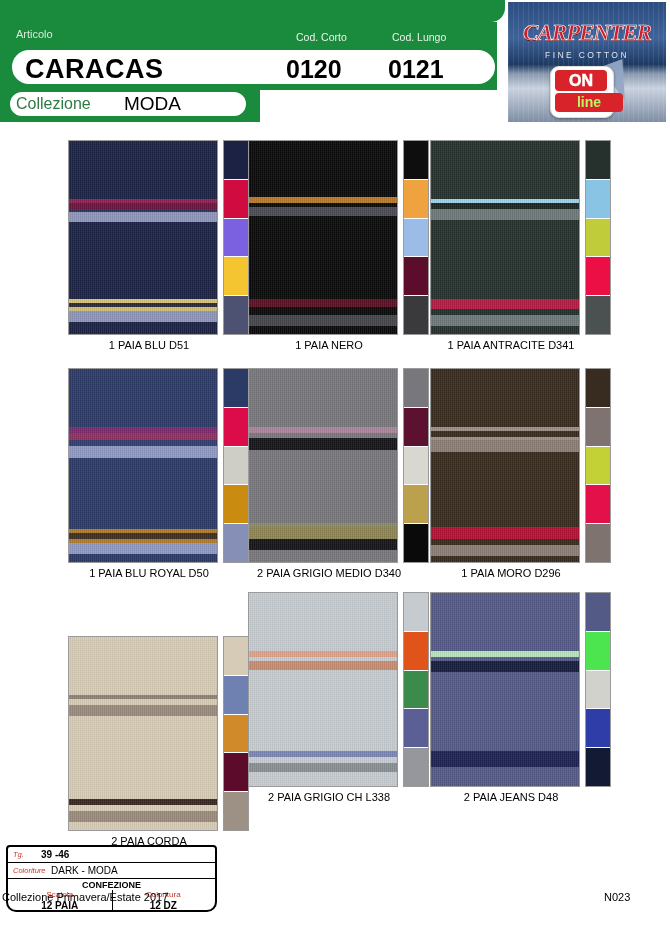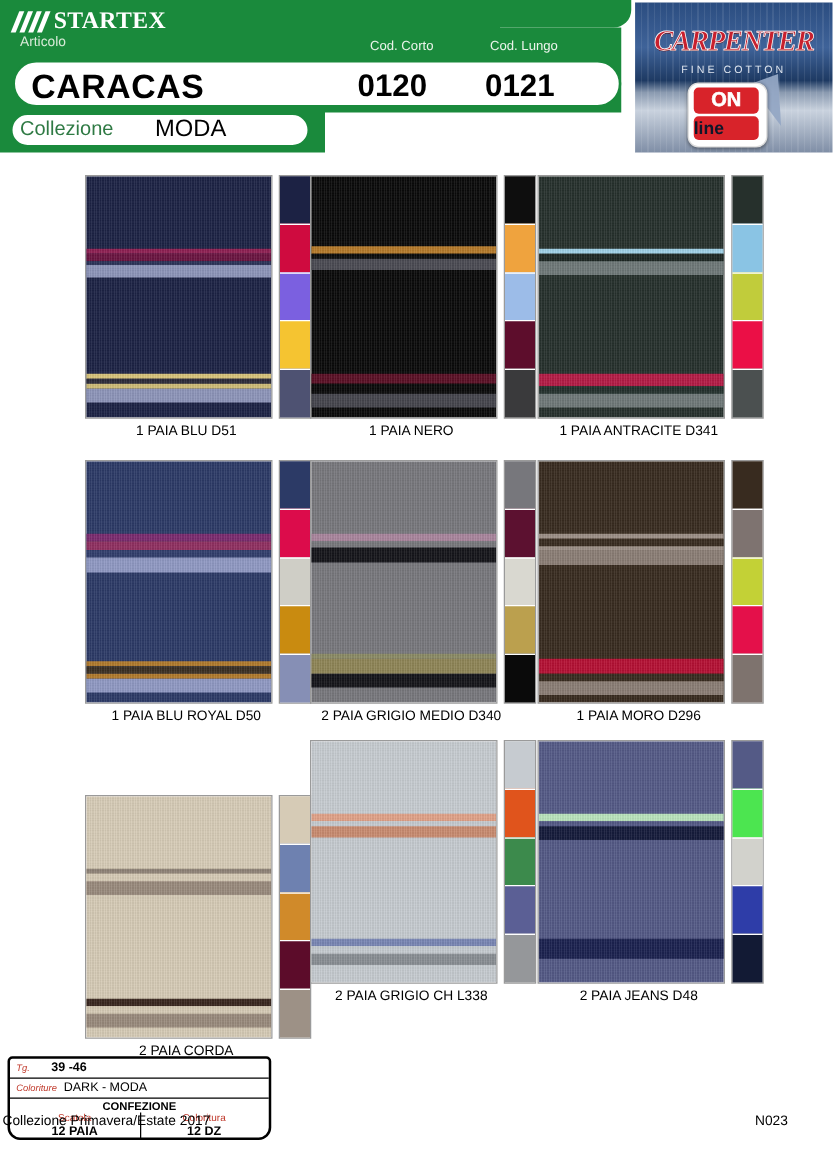--- a/index.html
+++ b/index.html
@@ -41,21 +41,21 @@
     background:linear-gradient(180deg,#2b4d80 0%,#3f6399 30%,#1e3a63 52%,#8a9ab0 60%,#c9d2de 72%,#7f8ea6 100%);
     overflow:hidden;}
   #carp .stripes{position:absolute;inset:0;opacity:.25;
     background:repeating-linear-gradient(90deg,rgba(255,255,255,.35) 0 1px,rgba(255,255,255,0) 1px 5px);}
   .carp-word{position:absolute;left:8px;top:18px;width:142px;text-align:center;
     font-family:"Liberation Serif",serif;font-weight:bold;font-style:italic;font-size:23px;
     color:#c8202e;letter-spacing:-1px;-webkit-text-stroke:.6px #fff;text-shadow:0 1px 0 #6b0c14;}
   .carp-sub{position:absolute;left:8px;top:48px;width:142px;text-align:center;color:#dde4ee;font-size:8.5px;letter-spacing:2.4px;}
   .onbox{position:absolute;left:42px;top:64px;width:62px;height:50px;background:#fff;border-radius:9px;border:1.5px solid #ddd;box-shadow:0 1px 3px rgba(0,0,0,.4);}
   .on-red{position:absolute;left:47px;top:68px;width:52px;height:21px;background:#d8232a;border-radius:4px;color:#fff;font-weight:bold;font-size:16px;text-align:center;line-height:21px;-webkit-text-stroke:.5px #fff;}
-  .line-red{position:absolute;left:47px;top:91px;width:52px;height:19px;background:#d8232a;border-radius:4px;color:#0f172a;font-weight:bold;font-size:14px;text-align:left;line-height:19px;}
+  .line-red{position:absolute;left:47px;top:91px;width:68px;height:19px;background:#d8232a;border-radius:4px;color:#bef264;font-weight:bold;font-size:14px;text-align:center;line-height:19px;}
   .cursor-arrow{position:absolute;left:98px;top:60px;width:0;height:0;
     border-left:12px solid transparent;border-right:12px solid transparent;border-bottom:40px solid #93a7c4;
     transform:rotate(160deg);opacity:.95;}
 
   
   #grid{position:absolute;left:0;top:140px;width:670px;}
   .cell{position:absolute;width:180px;height:224px;}
   .sw-wrap{position:absolute;left:8px;top:0;width:150px;height:195px;
     border:1px solid #9a9a9a;box-sizing:border-box;overflow:hidden;}
   .sw-fab{position:absolute;inset:0;}
@@ -91,29 +91,20 @@
 </style>
 </head>
 <body>
 
 <div id="header">
   <div class="green-band" id="gb2"></div>
   <div class="green-band" id="gb1"></div>
   <div class="green-band" id="gb-main"></div>
   <div class="green-band" id="gb-bottom"></div>
 
-  <div class="startex-logo">
-    <span class="slash-mark">
-        <i></i>
-        <i></i>
-        <i></i>
-        <i></i>
-      </span>
-    <span class="startex-text">STARTEX</span>
-  </div>
 
   <div class="lbl-articolo">Articolo</div>
   <div class="lbl-corto">Cod. Corto</div>
   <div class="lbl-lungo">Cod. Lungo</div>
 
   <div class="pill" id="pill-art"></div>
   <div class="art-name">CARACAS</div>
   <div class="cod-corto">0120</div>
   <div class="cod-lungo">0121</div>
 

